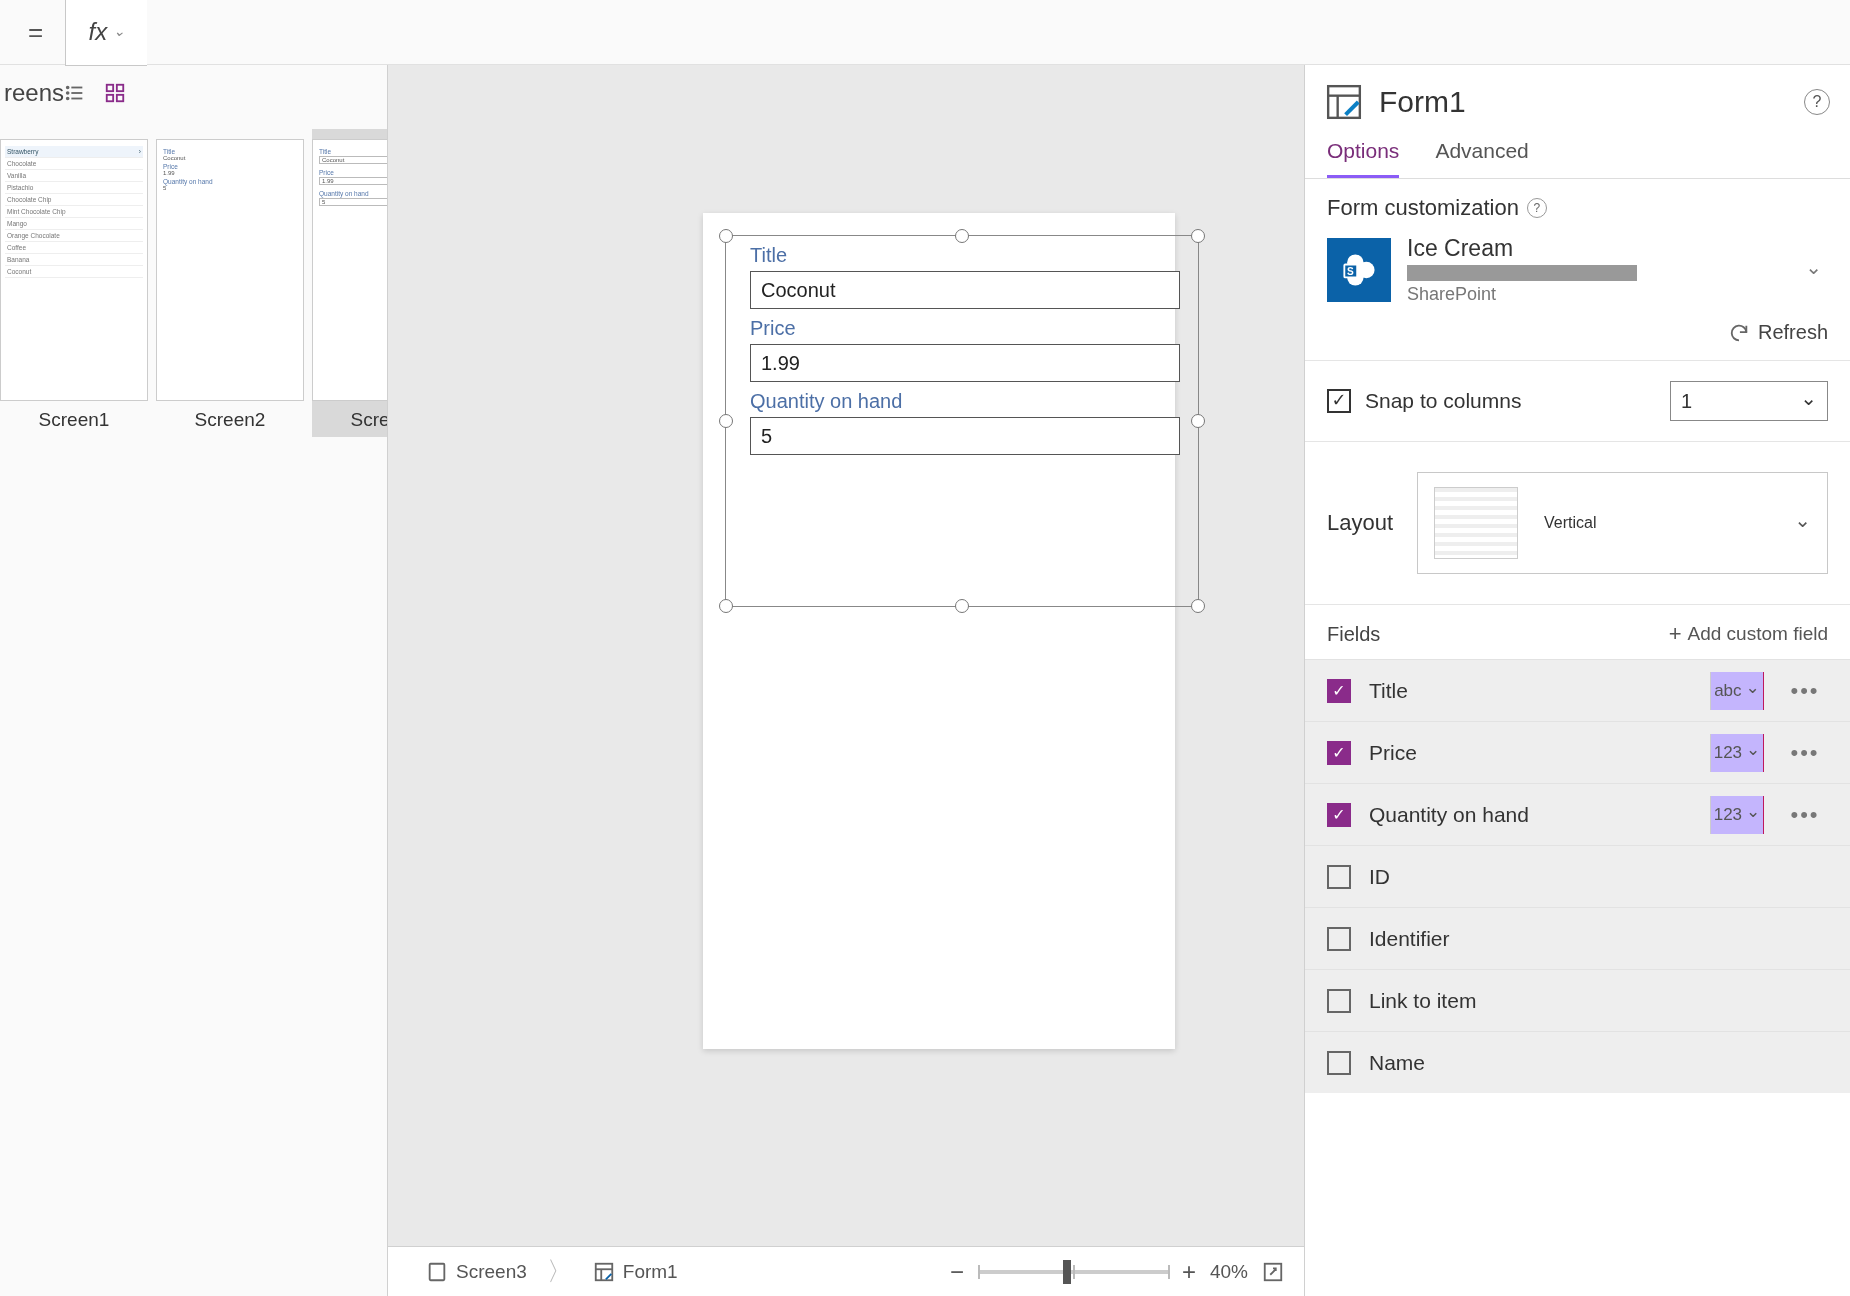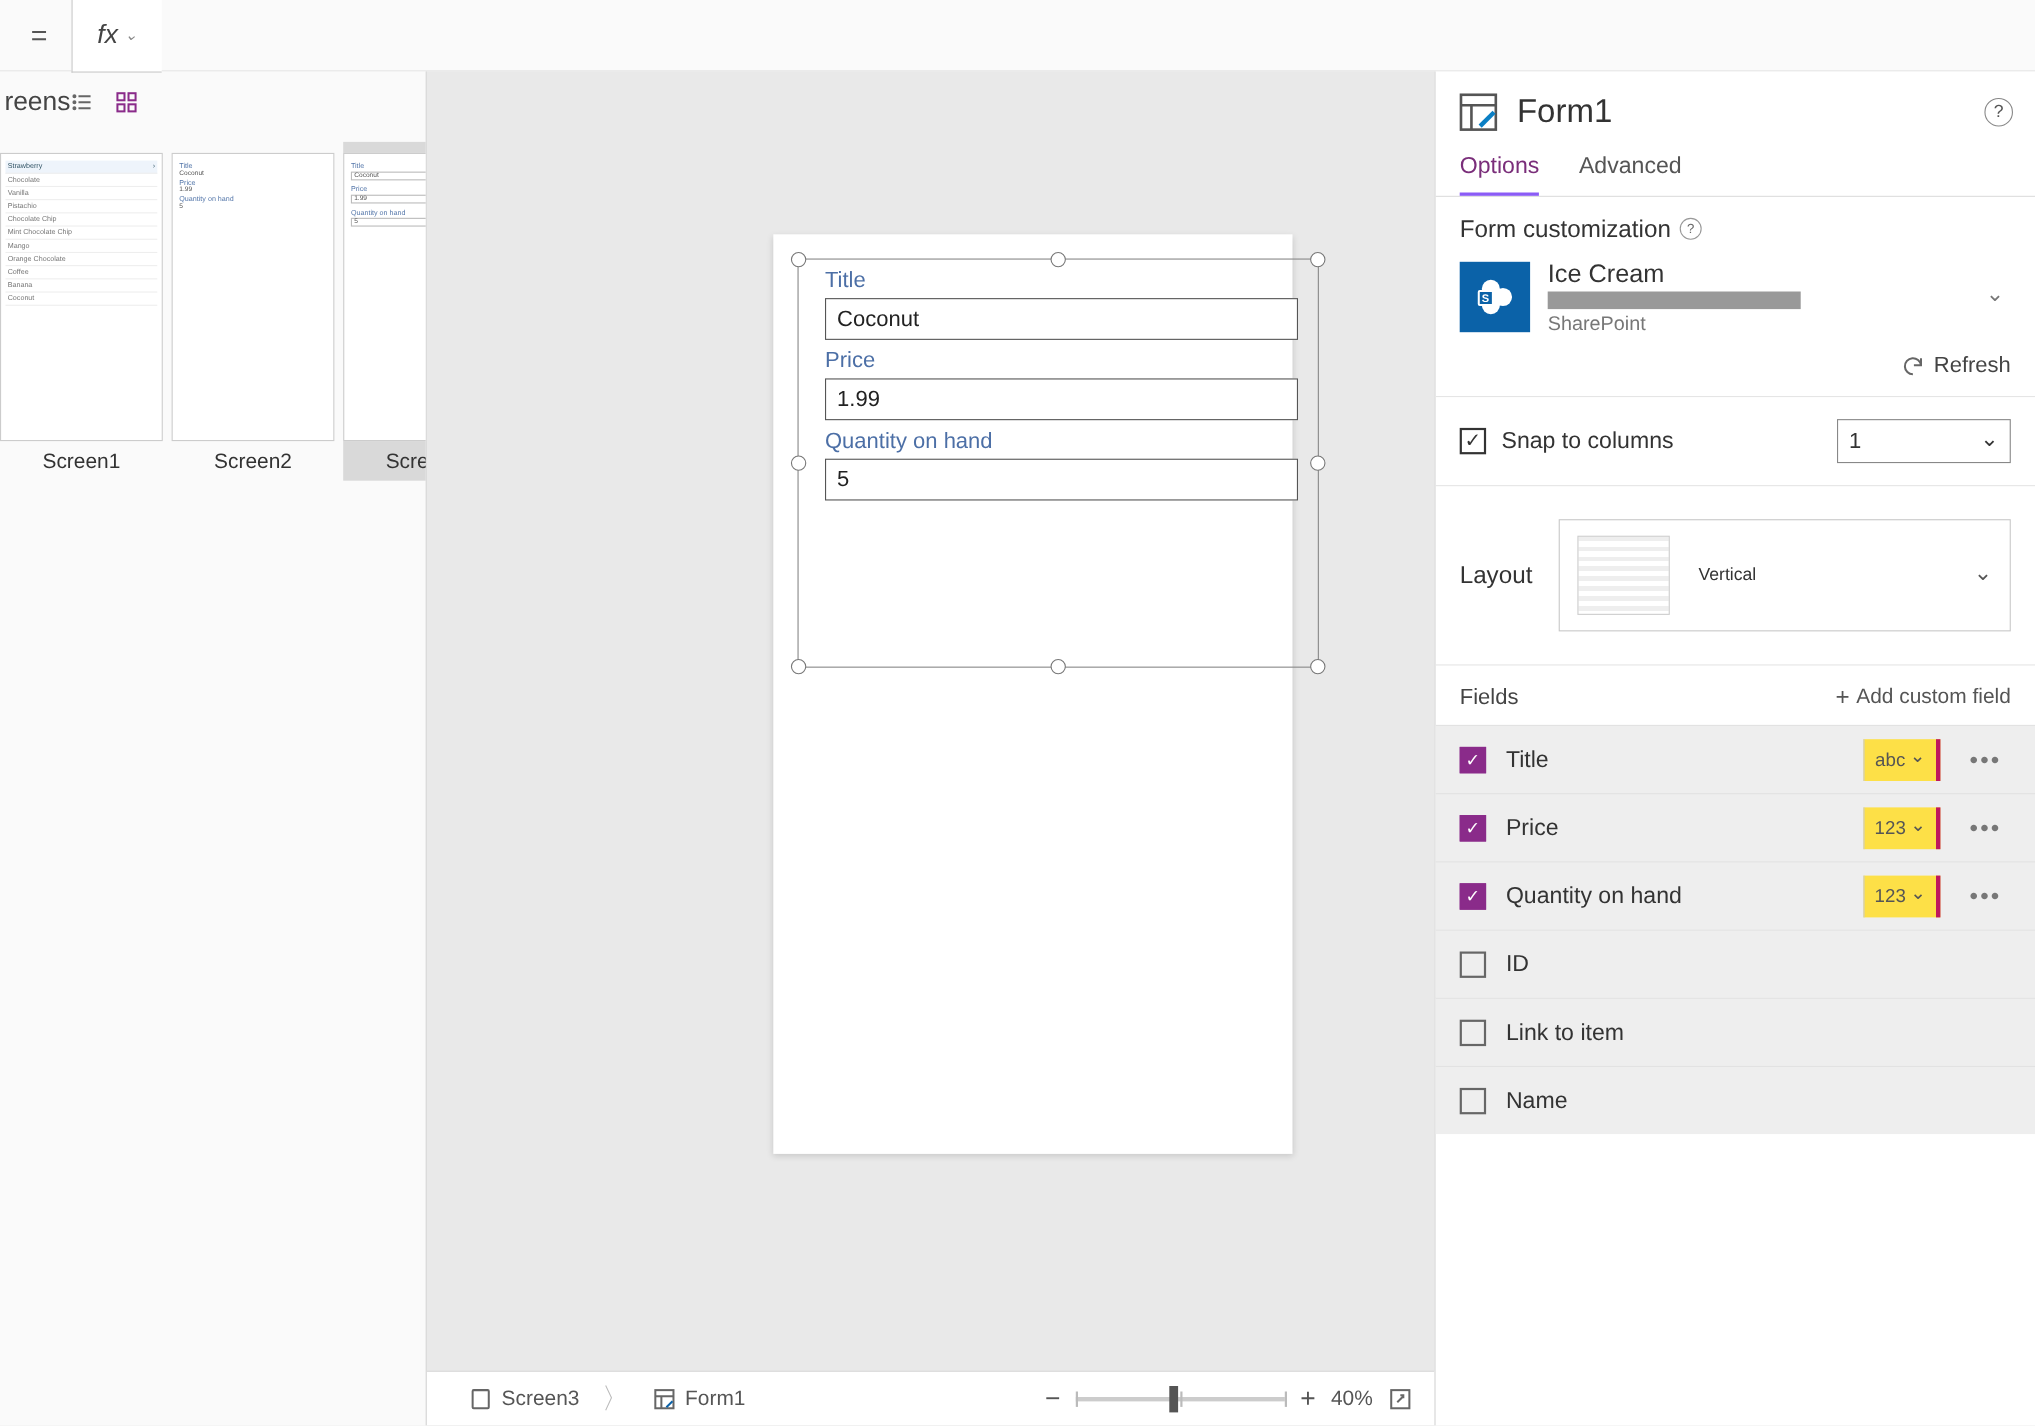--- a/index.html
+++ b/index.html
@@ -80,21 +80,21 @@
   .layout-dd{ flex:1; border:1px solid #c8c8c8; padding:14px 16px; display:flex; align-items:center; gap:26px; background:#fff; position:relative; min-height:100px;}
   .layout-thumb{ width:84px; height:72px; background:repeating-linear-gradient(#eee,#eee 4px,#fff 4px,#fff 9px); border:1px solid #ccc;}
   .layout-chev{ margin-left:auto; color:#555; font-size:20px;}
   .fields-hdr{ display:flex; align-items:center; padding:16px 22px 12px; font-size:20px; color:#444;gap:43px;}
   .addfield{ margin-left:auto; font-size:19px; color:#555; display:flex; align-items:center; gap:6px;}
   .field-row{ display:flex; align-items:center; padding:10px 22px; background:#eeeeee; border-top:1px solid #e2e2e2; gap:18px; font-size:21px; min-height:62px;}
   .fchk{ width:24px;height:24px;border:2px solid #666;display:inline-flex;align-items:center;justify-content:center;}
   .fchk.on{ background:#8a2b8a;border-color:#8a2b8a;color:#fff;}
   .fchk.on::after{content:"✓";font-size:16px;}
   .fname{ flex:1;}
-  .ftype{ width:70px;height:38px;border-left:1px solid #ccc;border-right:4px solid #be185d; display:flex;align-items:center;justify-content:center;gap:4px;font-size:17px;color:#555;background:#fde047;}
+  .ftype{ width:54px;height:38px;border-left:1px solid #ccc;border-right:1px solid #be185d; display:flex;align-items:center;justify-content:center;gap:4px;font-size:17px;color:#555;background:#c4b5fd;}
   .fmenu{ width:46px; text-align:center; color:#777; font-size:22px; letter-spacing:2px;}
   .chev{ display:inline-block; }
   .chev-d::before{content:"⌄"; position:relative; top:-3px;}
   svg.icon{width:22px;height:22px;stroke:#666;fill:none;stroke-width:2;}
   .formicon{width:38px;height:38px;}
 </style>
 </head>
 <body>
 
 <div class="topbar">
@@ -352,20 +352,24 @@
           <span class="chev chev-d"></span>
         </span>
       <span class="fmenu">•••</span>
     </div>
     <div class="field-row">
       <span class="fchk"></span>
       <span class="fname">ID</span>
     </div>
     <div class="field-row">
       <span class="fchk"></span>
+      <span class="fname">Identifier</span>
+    </div>
+    <div class="field-row">
+      <span class="fchk"></span>
       <span class="fname">Link to item</span>
     </div>
     <div class="field-row">
       <span class="fchk"></span>
       <span class="fname">Name</span>
     </div>
   </div>
 
 </div>
 

